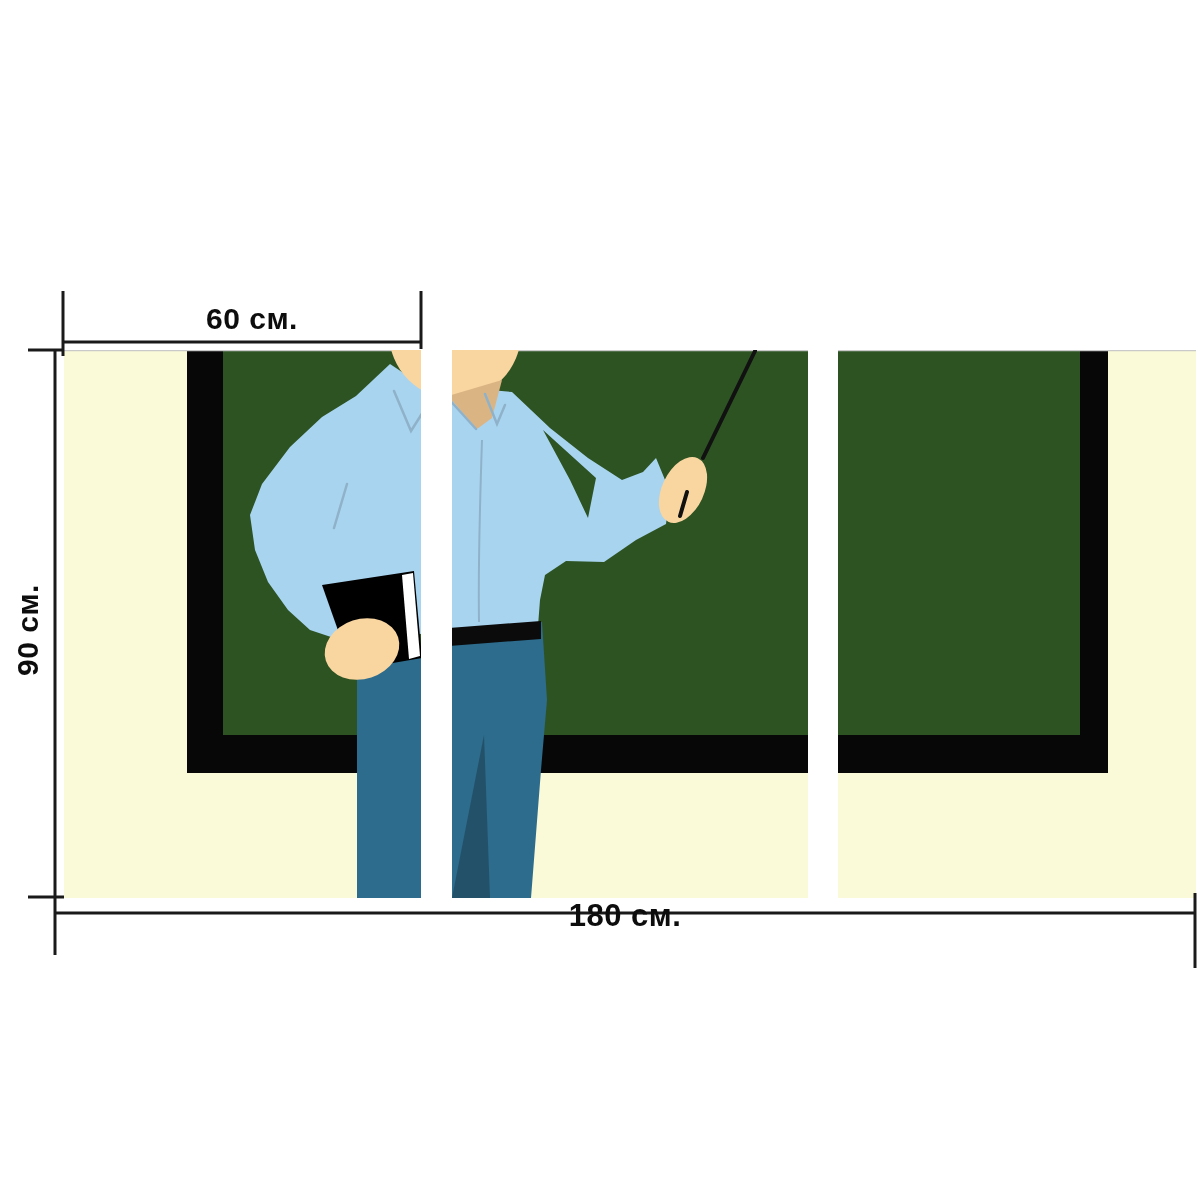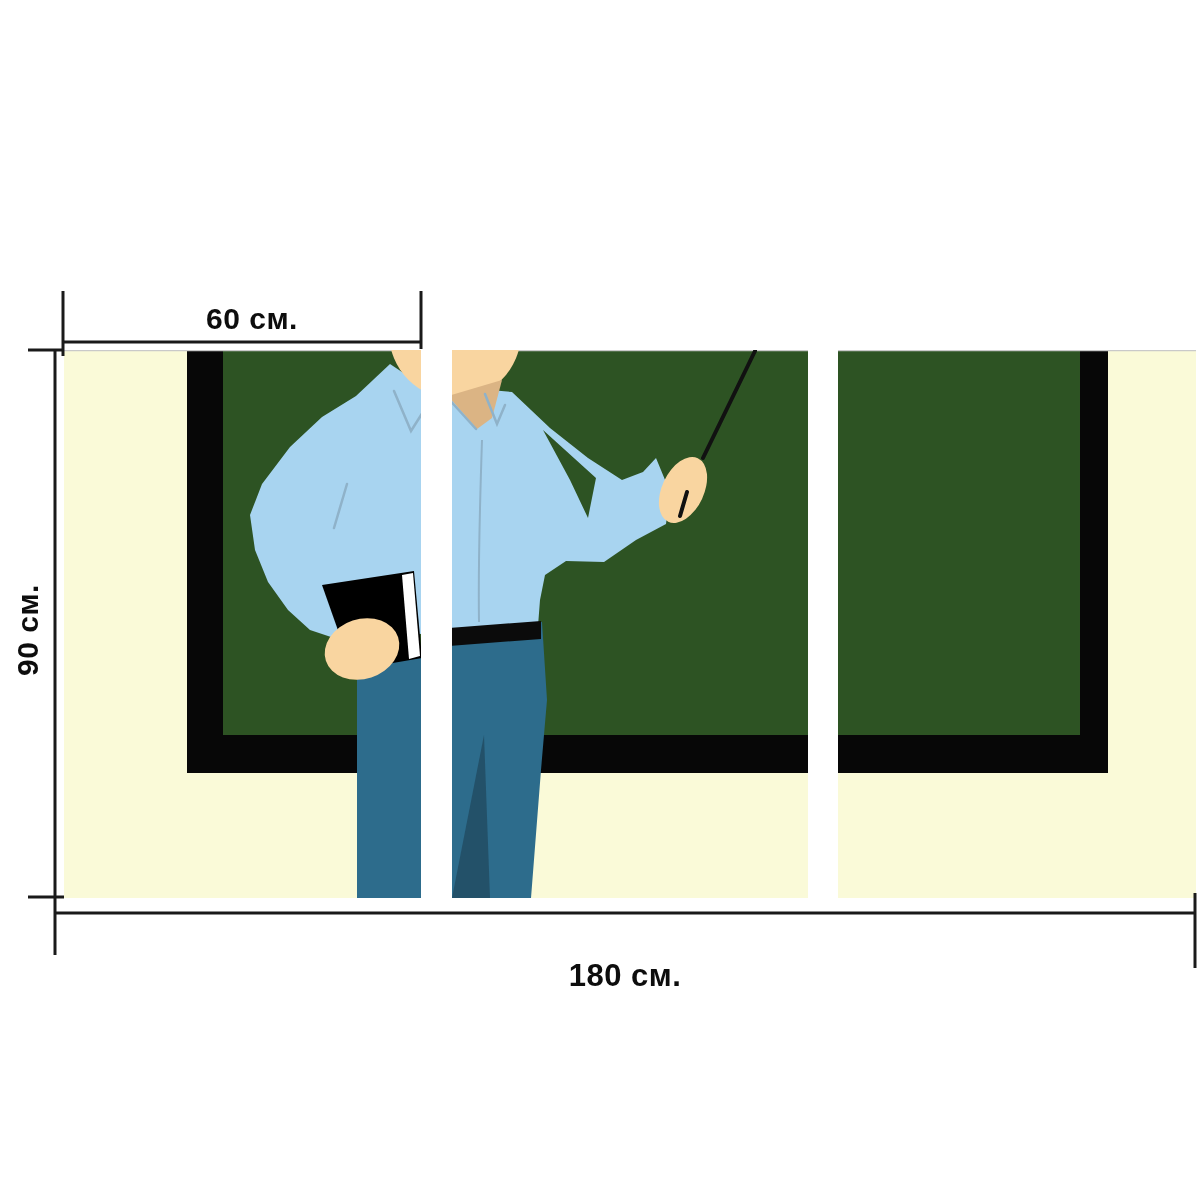--- a/index.html
+++ b/index.html
@@ -36,21 +36,21 @@
     font-size: 30px;
   }
   .dim-label-left {
     left: 28px;
     top: 630px;
     transform: translate(-50%, -50%) rotate(-90deg);
     font-size: 30px;
   }
   .dim-label-bottom {
     left: 55px;
-    top: 960px;
+    top: 900px;
     width: 1140px;
     font-size: 31px;
   }
 </style>
 </head>
 <body>
 
 <div class="canvas">
 
   <svg class="scene-svg" width="1200" height="1200" viewBox="0 0 1200 1200">

